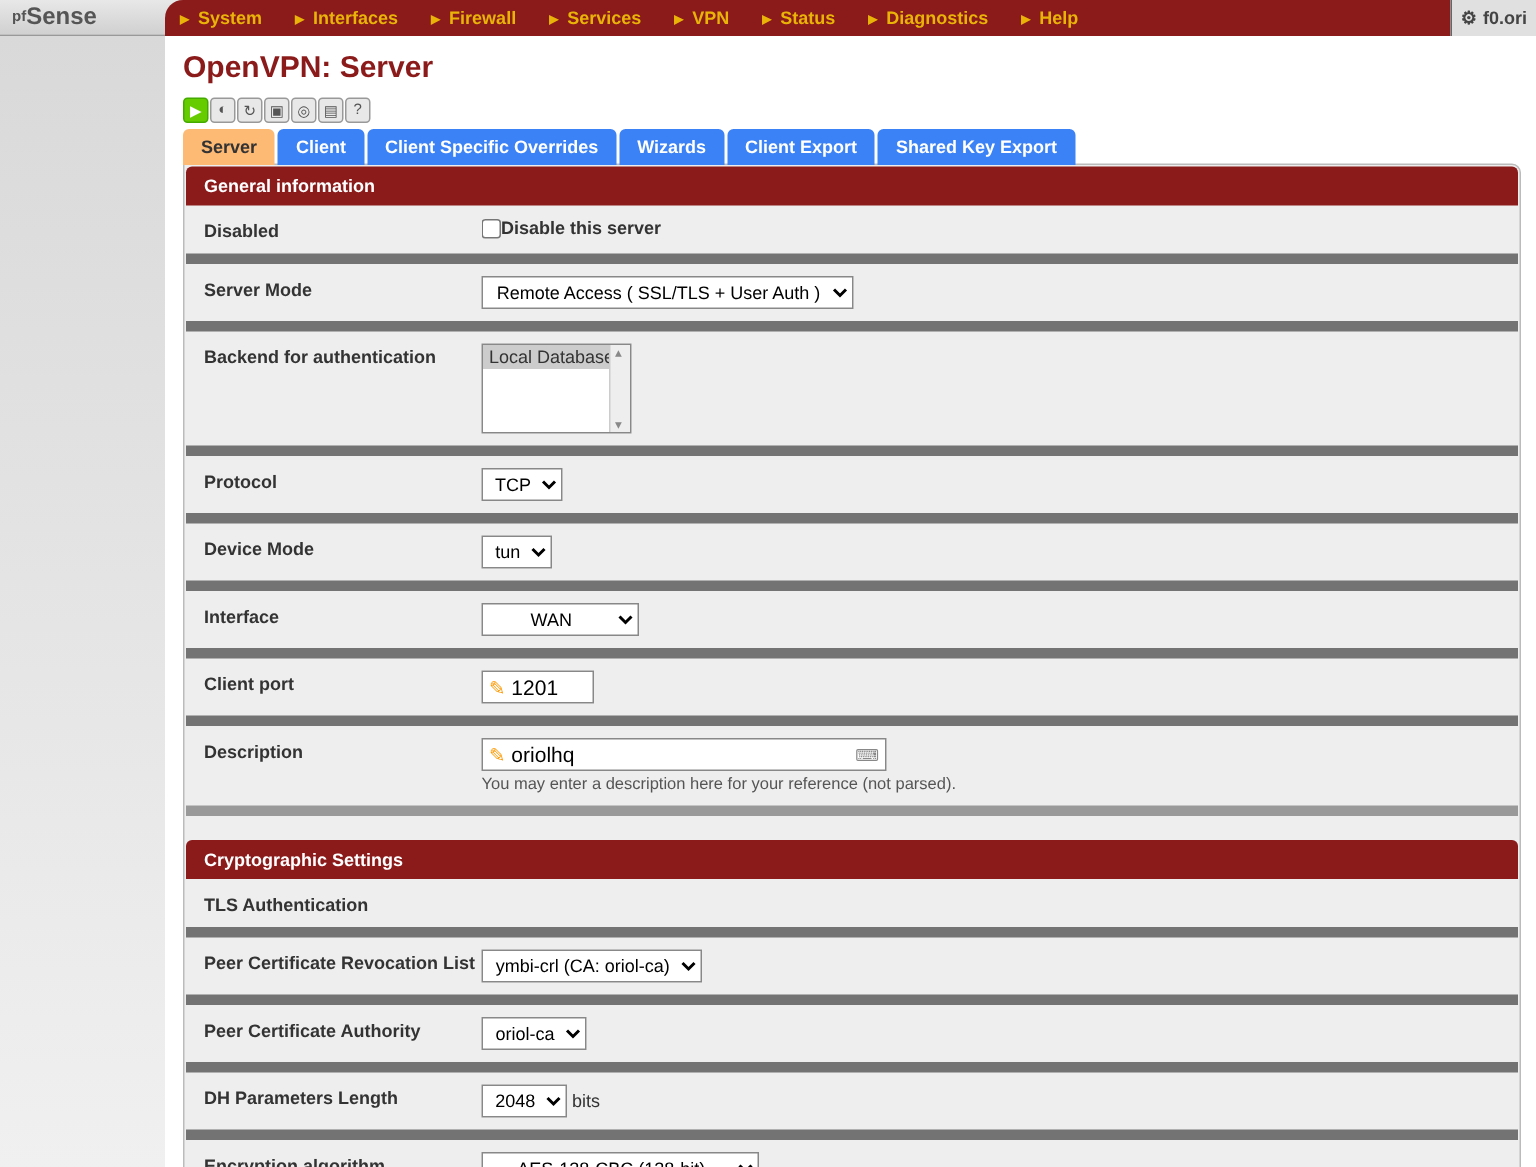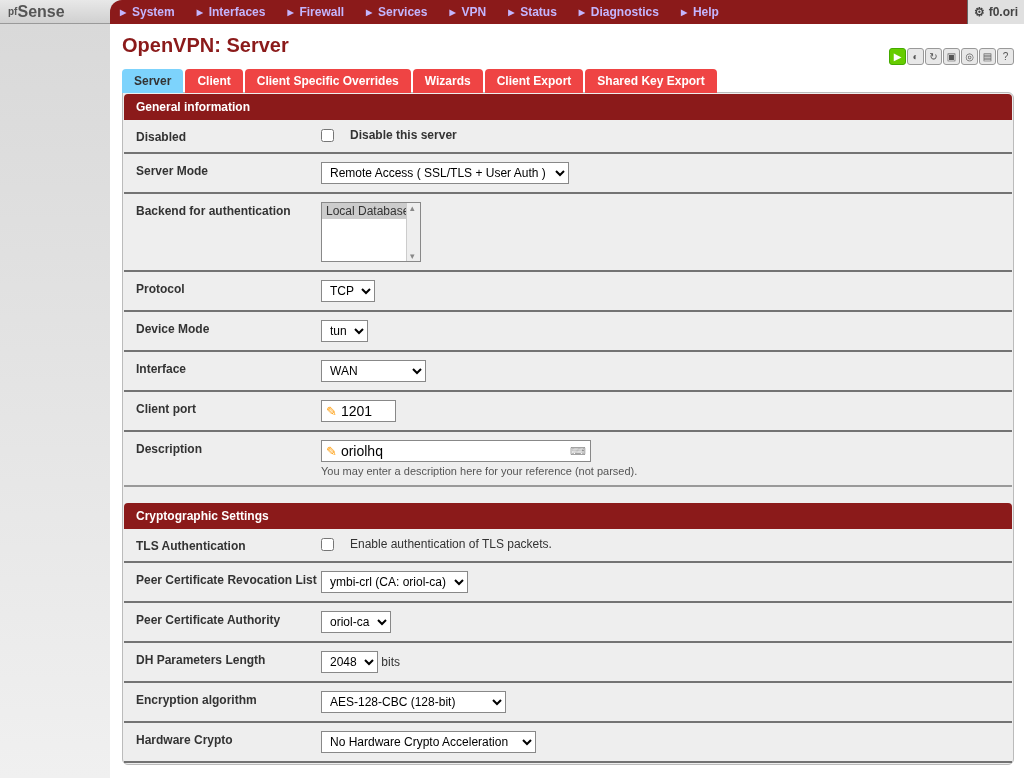--- a/index.html
+++ b/index.html
@@ -2,44 +2,44 @@
 <html><head>
 <meta charset="utf-8">
 <style>
 * { box-sizing: border-box; margin: 0; padding: 0; }
 body { font-family: Verdana, Arial, sans-serif; font-size: 12px; background: #f8f8f8; color: #333; }
 .page { width: 1024px; height: 778px; overflow: hidden; position: relative; }
 .topbar { background: linear-gradient(#e8e8e8,#d0d0d0); height: 24px; display: flex; align-items: center; border-bottom: 1px solid #999; }
 .logo { width: 110px; height: 35px; display: flex; align-items: center; padding-left: 8px; font-weight: bold; font-size: 16px; color: #555; }
 .logo .small { font-size: 10px; vertical-align: super; }
 .nav { flex: 1; background: #8b1a1a; display: flex; align-items: center; height: 24px; border-top-left-radius: 12px; padding-left: 10px; gap: 0; }
-.nav a { color: #c4b5fd; text-decoration: none; font-weight: bold; font-size: 12px; padding: 0 22px 0 12px; position: relative; }
+.nav a { color: #eab308; text-decoration: none; font-weight: bold; font-size: 12px; padding: 0 22px 0 12px; position: relative; }
 .nav a::before { content: "▶"; font-size: 8px; position: absolute; left: 0; top: 3px; }
 .host-label { background: #e0e0e0; color: #444; font-weight: bold; font-size: 12px; padding: 0 6px; height: 24px; display: flex; align-items: center; border-left: 1px solid #666; }
 .host-label .plug { margin-right: 4px; }
 .content-wrap { background: #fff; margin-left: 110px; padding: 6px 10px 0 12px; height: 754px; overflow: hidden; }
 .side-fill { position: absolute; left: 0; top: 24px; width: 110px; height: 754px; background: linear-gradient(#d9d9d9,#f0f0f0); }
-.title-row { display: flex; align-items: flex-end; justify-content: space-between; }
+.title-row { display: flex; align-items: flex-start; justify-content: space-between; flex-direction: column; }
 .page-title { color: #8b1a1a; font-size: 20px; font-weight: bold; padding: 4px 0 8px; }
 .icon-strip { display: flex; gap: 1px; }
 .icon-strip span { width: 17px; height: 17px; background: #e8e8e8; border: 1px solid #999; border-radius: 3px; display: inline-flex; align-items: center; justify-content: center; font-size: 10px; color: #555; }
 .icon-strip .play { background: #6c0; color: #fff; border-color: #4a0; }
 .tabs { display: flex; gap: 2px; margin-top: 4px; }
-.tab { background: #ef4444; color: #fff; padding: 5px 12px; border-top-left-radius: 4px; border-top-right-radius: 4px; font-weight: bold; font-size: 12px; cursor: pointer; }
-.tab.active { background: #7dd3fc; color: #333; }
+.tab { background: #3b82f6; color: #fff; padding: 5px 12px; border-top-left-radius: 4px; border-top-right-radius: 4px; font-weight: bold; font-size: 12px; cursor: pointer; }
+.tab.active { background: #fdba74; color: #333; }
 .panel { border: 1px solid #bbb; border-radius: 0 6px 6px 6px; background: #eee; padding: 1px; margin-top: -1px; }
 .section-hdr { background: #8b1a1a; color: #fff; font-weight: bold; padding: 6px 12px; border-radius: 4px 4px 0 0; }
-.form-row { display: flex; align-items: flex-start; padding: 8px 12px; border-bottom: 2px solid #737373; }
+.form-row { display: flex; align-items: flex-start; padding: 8px 12px; border-bottom: 7px solid #737373; }
 .form-row.last { border-bottom-color: #999; }
 .row-label { width: 185px; font-weight: bold; color: #333; padding-top: 2px; }
 .row-body { flex: 1; }
 .row-body .hint { color: #555; font-size: 11px; margin-top: 3px; }
-.chk-line { display: flex; align-items: center; gap: 16px; }
+.chk-line { display: flex; align-items: center; gap: 0; }
 .chk-line label { font-weight: bold; }
-.sel { background: #fff; border: 1px solid #888; padding: 2px 4px; font-family: inherit; font-size: 12px; }
+.sel { background: #fff; border: 1px solid #888; padding: 2px 4px; font-family: inherit; font-size: 12px; text-align: center; }
 .txt-wrap { display: inline-flex; align-items: center; border: 1px solid #888; background: #fff; padding: 2px 4px; min-width: 70px; }
 .txt-wrap.wide { min-width: 270px; }
 .txt-wrap .pencil { color: #f90; margin-right: 4px; font-size: 13px; }
 .txt-wrap input { border: none; outline: none; font-family: inherit; font-size: 14px; width: 100%; }
 .listbox { border: 1px solid #888; background: #fff; width: 100px; height: 60px; position: relative; }
 .listbox .opt { background: #ccc; padding: 1px 4px; font-size: 12px; }
 .listbox .scroll { position: absolute; right: 0; top: 0; width: 14px; height: 100%; background: #eee; border-left: 1px solid #ccc; }
 .listbox .scroll::before { content: "▴"; position: absolute; top: 0; left: 3px; font-size: 9px; color: #888; }
 .listbox .scroll::after { content: "▾"; position: absolute; bottom: 0; left: 3px; font-size: 9px; color: #888; }
 .space { height: 16px; }
@@ -168,26 +168,20 @@
         <div class="hint">You may enter a description here for your reference (not parsed).</div>
       </div>
     </div>
 
     <div class="space"></div>
 
     <div class="section-hdr">Cryptographic Settings</div>
 
     <div class="form-row">
       <div class="row-label">TLS Authentication</div>
-      <div class="row-body">
-        <div class="chk-line">
-          <input type="checkbox" style="">
-          <span>Enable authentication of TLS packets.</span>
-        </div>
-      </div>
     </div>
 
     <div class="form-row">
       <div class="row-label">Peer Certificate Revocation List</div>
       <div class="row-body">
         <select class="sel"><option>ymbi-crl (CA: oriol-ca)</option></select>
       </div>
     </div>
 
     <div class="form-row">

